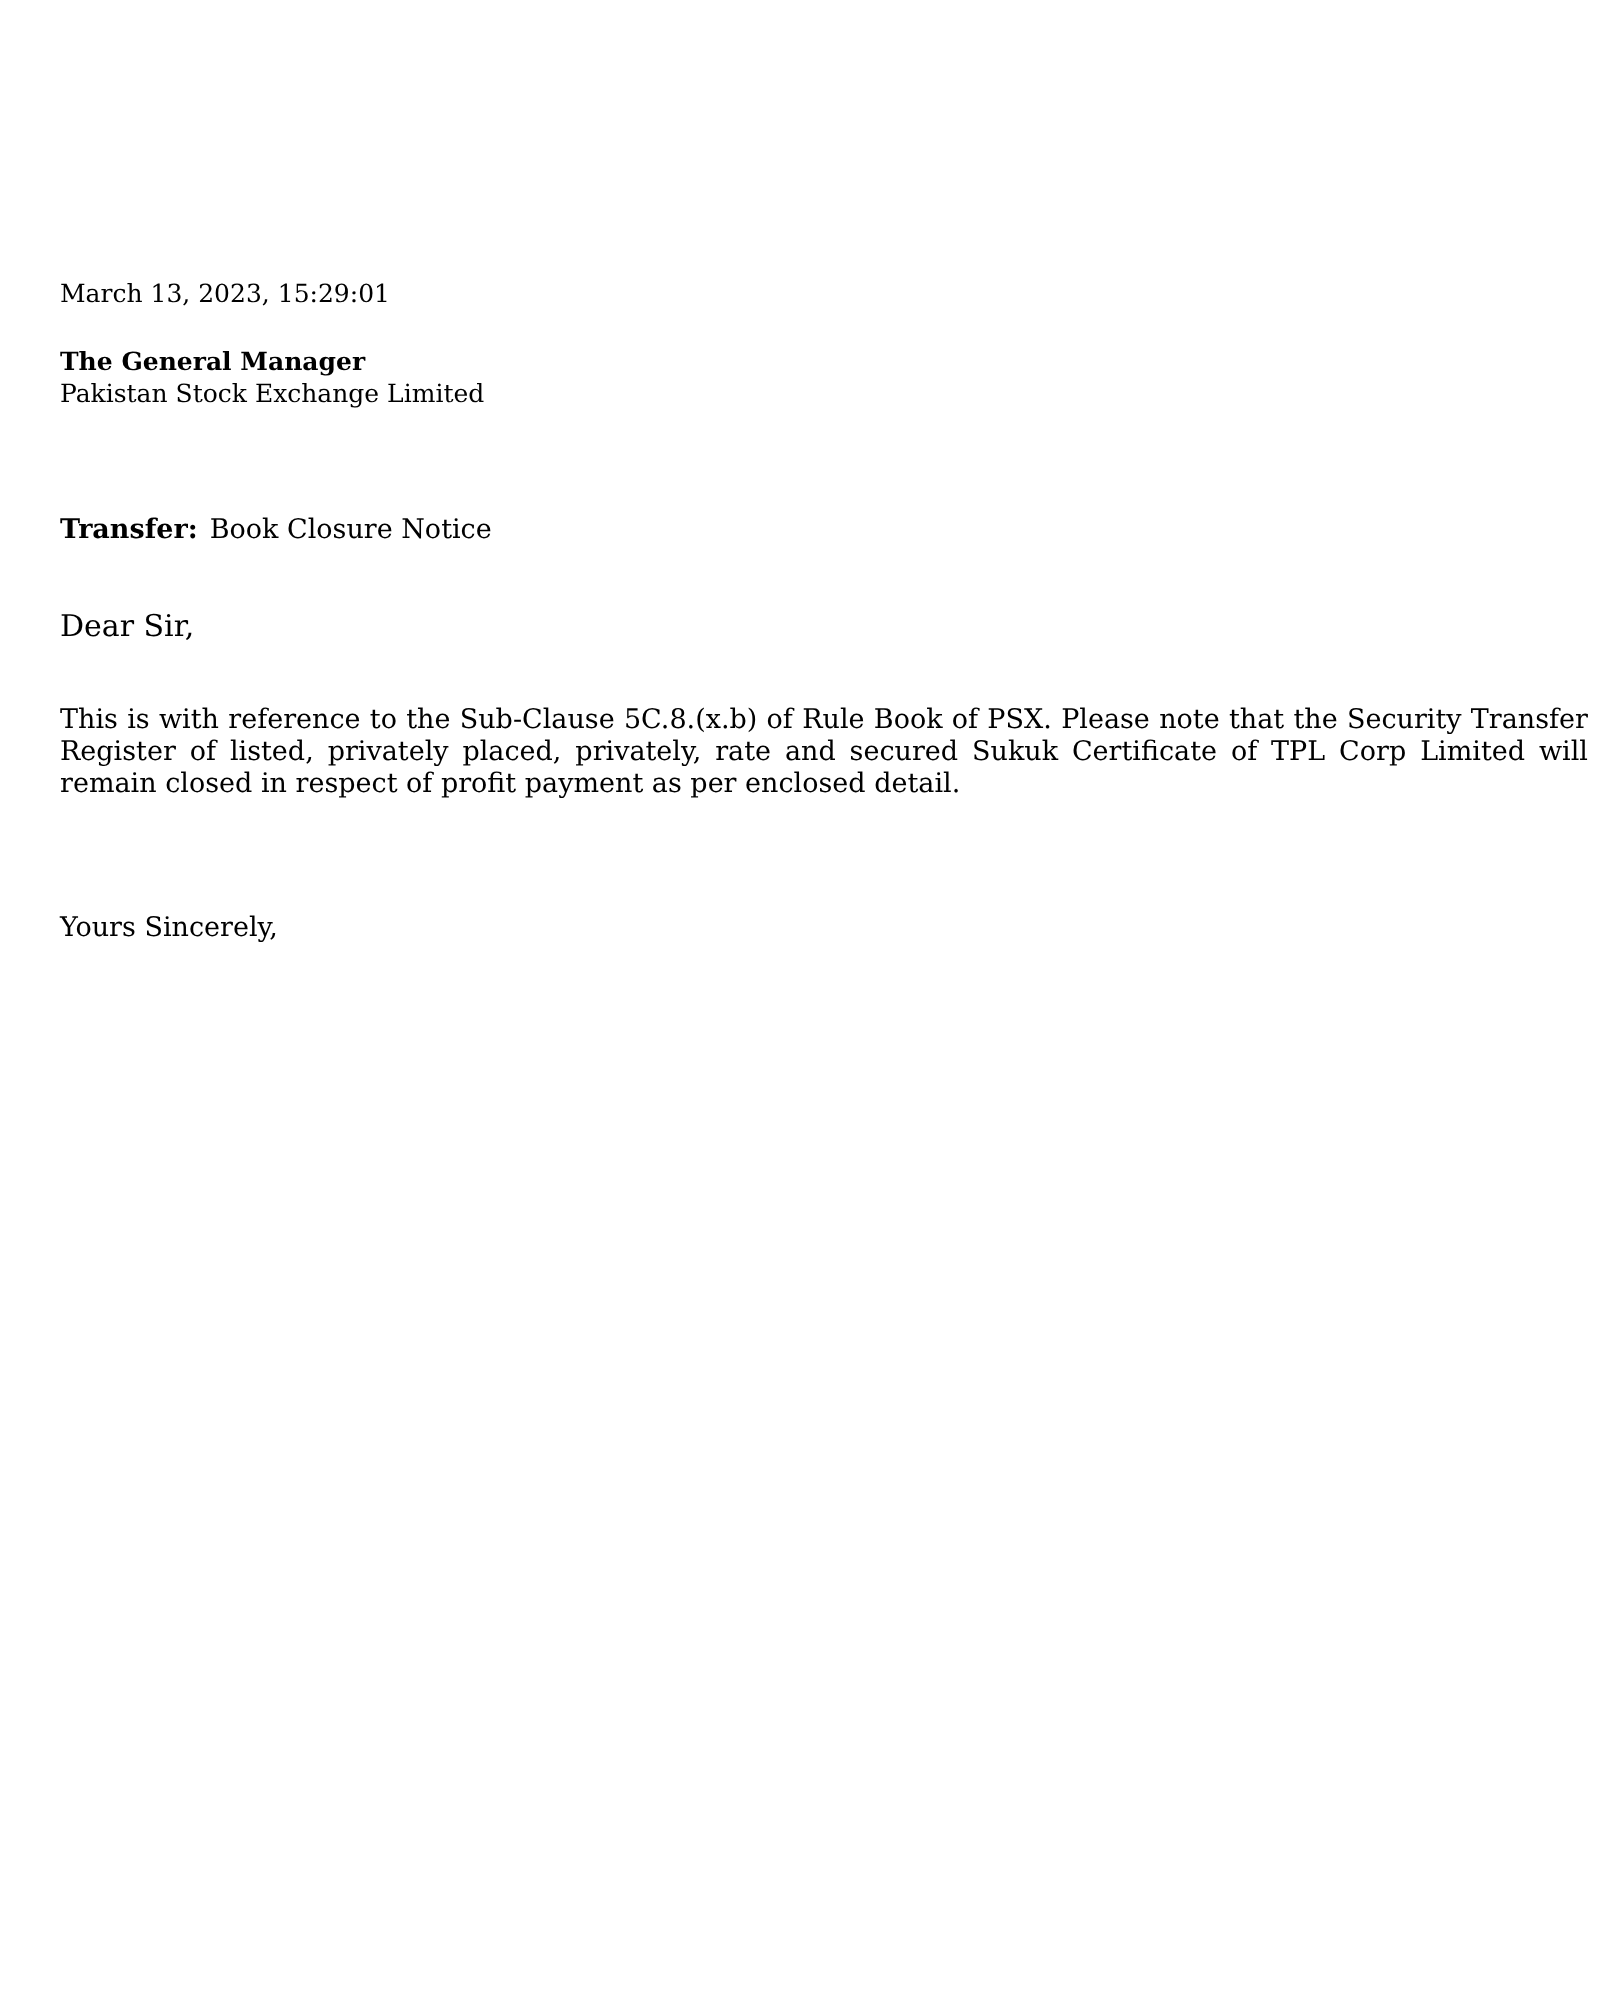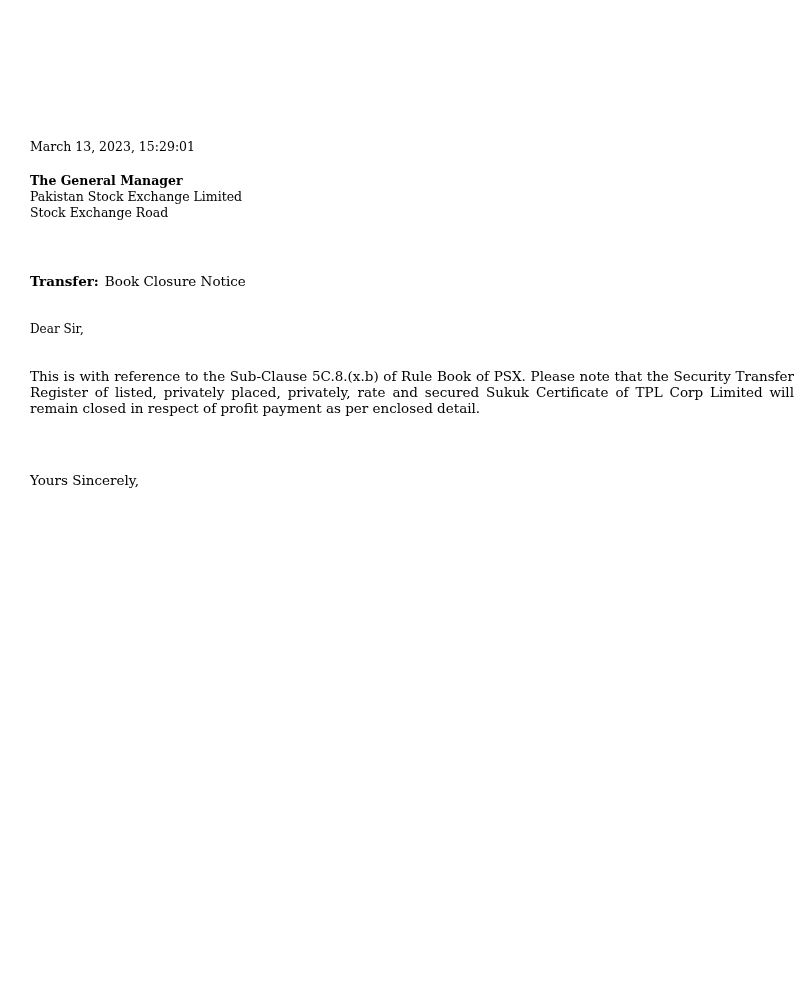--- a/index.html
+++ b/index.html
@@ -40,21 +40,21 @@
     line-height: 17px;
   }
   .subject-label {
     font-weight: bold;
   }
   .subject-text {
     margin-left: 6px;
   }
   .salutation {
     margin-top: 31px;
-    font-size: 12px;
+    font-size: 15px;
     line-height: 17px;
   }
   .body-paragraph {
     margin-top: 31px;
     font-size: 13.5px;
     line-height: 15.8px;
     text-align: justify;
   }
   .closing {
     margin-top: 56px;
@@ -66,21 +66,20 @@
 <body>
 
 <div class="page">
 
 
   <div class="meta-line">March 13, 2023, 15:29:01</div>
 
   <div class="recipient-block">
     <div class="recipient-name">The General Manager</div>
     <div class="recipient-line">Pakistan Stock Exchange Limited</div>
-    <div class="recipient-line">Stock Exchange Road</div>
   </div>
 
   <div class="subject-line">
     <span class="subject-label">Transfer:</span><span class="subject-text">Book Closure Notice</span>
   </div>
 
   <div class="salutation">Dear Sir,</div>
 
   <div class="body-paragraph">This is with reference to the Sub-Clause 5C.8.(x.b) of Rule Book of PSX. Please note that the Security Transfer Register of listed, privately placed, privately, rate and secured Sukuk Certificate of TPL Corp Limited will remain closed in respect of profit payment as per enclosed detail.</div>
 

